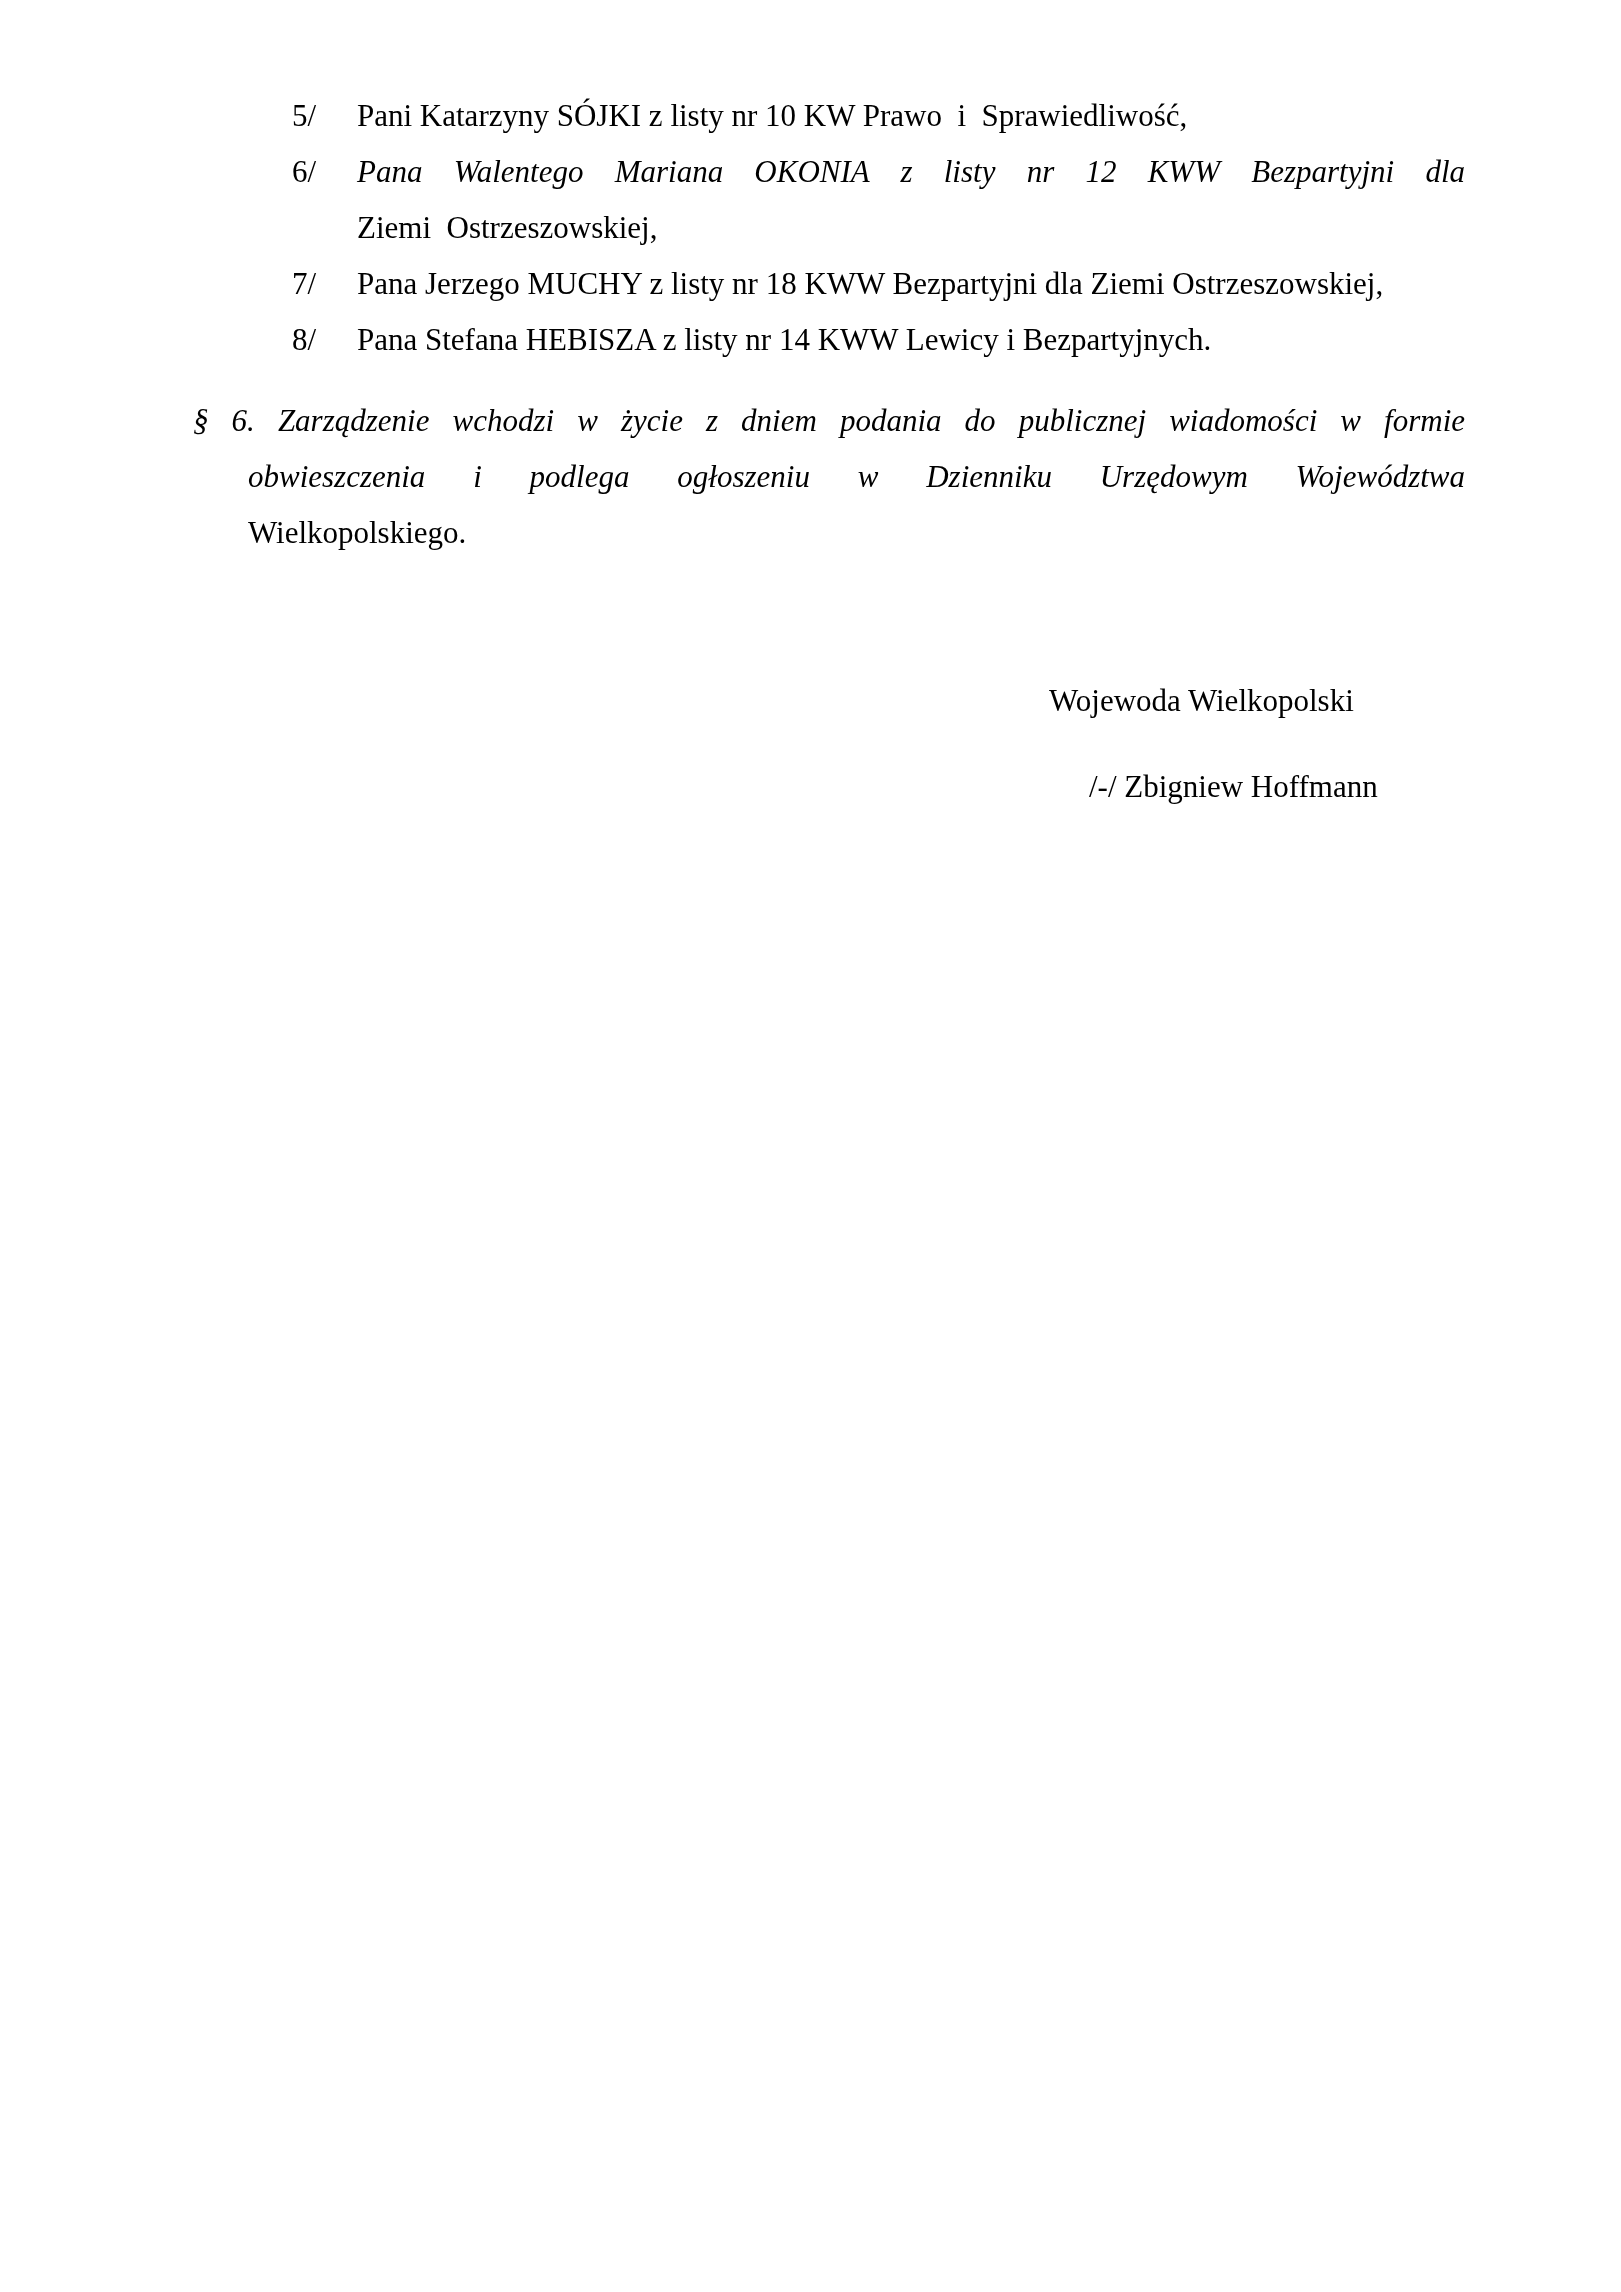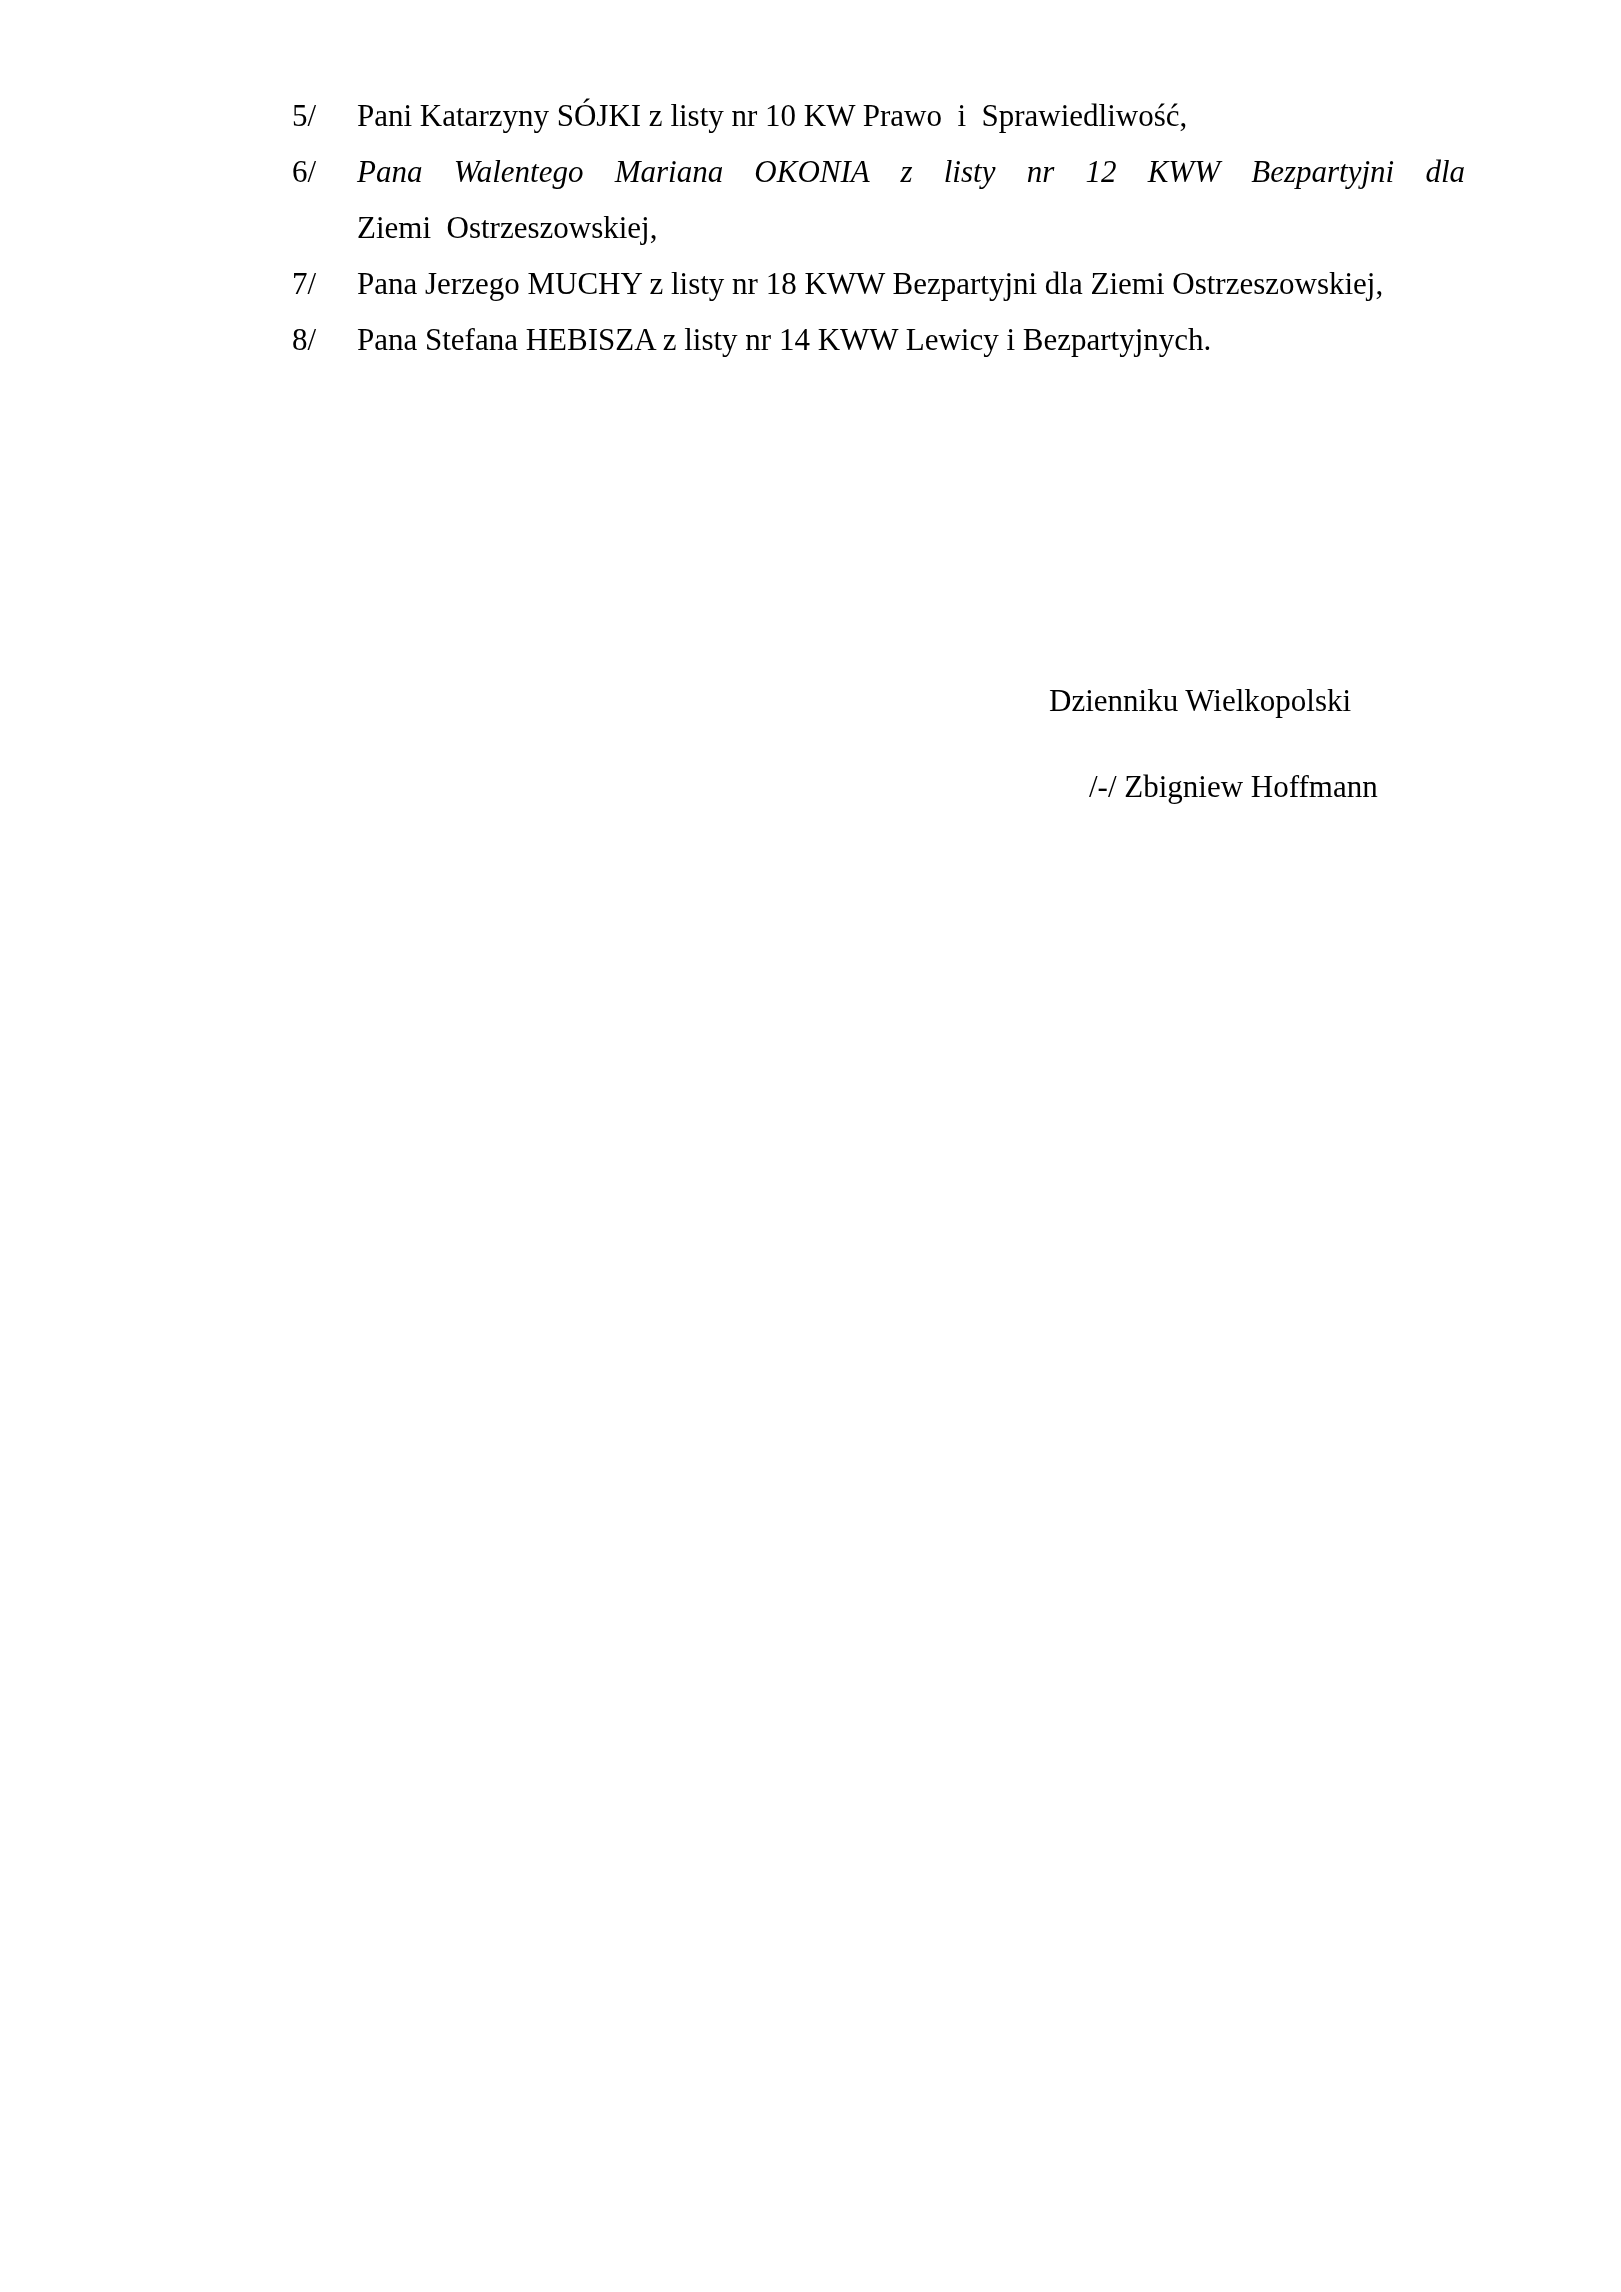--- a/index.html
+++ b/index.html
@@ -99,20 +99,25 @@
 
     <div class="item">
       <div class="num">8/</div>
       <div class="itxt">
         <div class="line">Pana Stefana HEBISZA z listy nr 14 KWW Lewicy i Bezpartyjnych.</div>
       </div>
     </div>
 
   </div>
 
+  <div class="para">
+    <div class="line stretch first">§  6. Zarządzenie wchodzi w życie z dniem podania do publicznej wiadomości w formie</div>
+    <div class="line stretch">obwieszczenia i podlega ogłoszeniu w Dzienniku Urzędowym Województwa</div>
+    <div class="line">Wielkopolskiego.</div>
+  </div>
 
   <div class="sig">
-    <div class="line title">Dzienniku Wielkopolski</div>
+    <div class="line title">Wojewoda Wielkopolski</div>
     <div class="line name">/-/ Zbigniew Hoffmann</div>
   </div>
 
 </div>
 
 
 </body></html>

